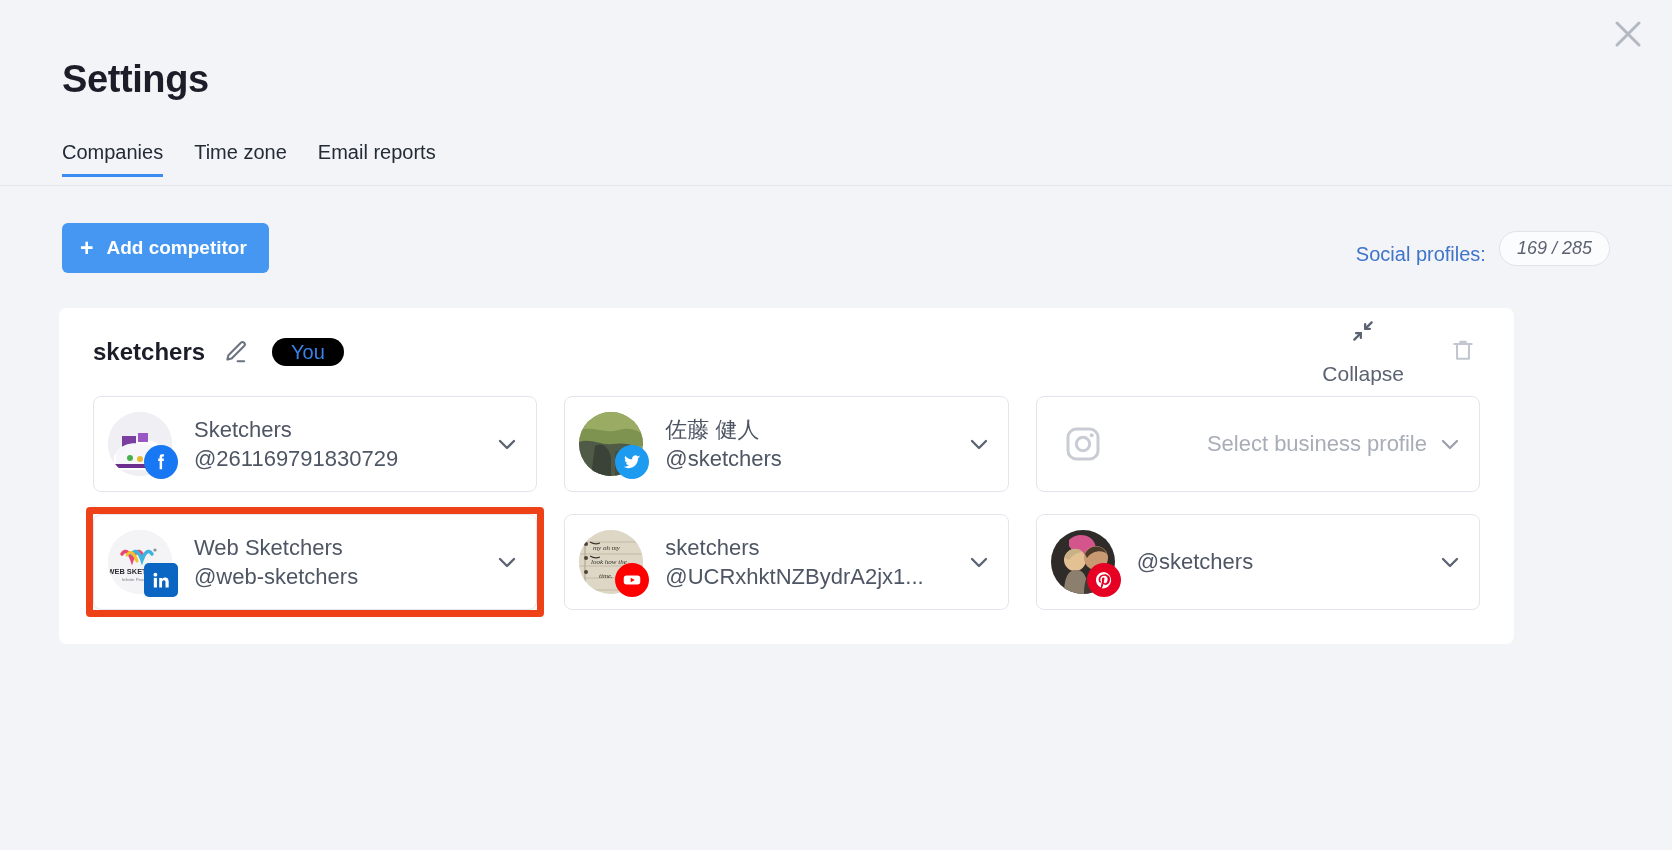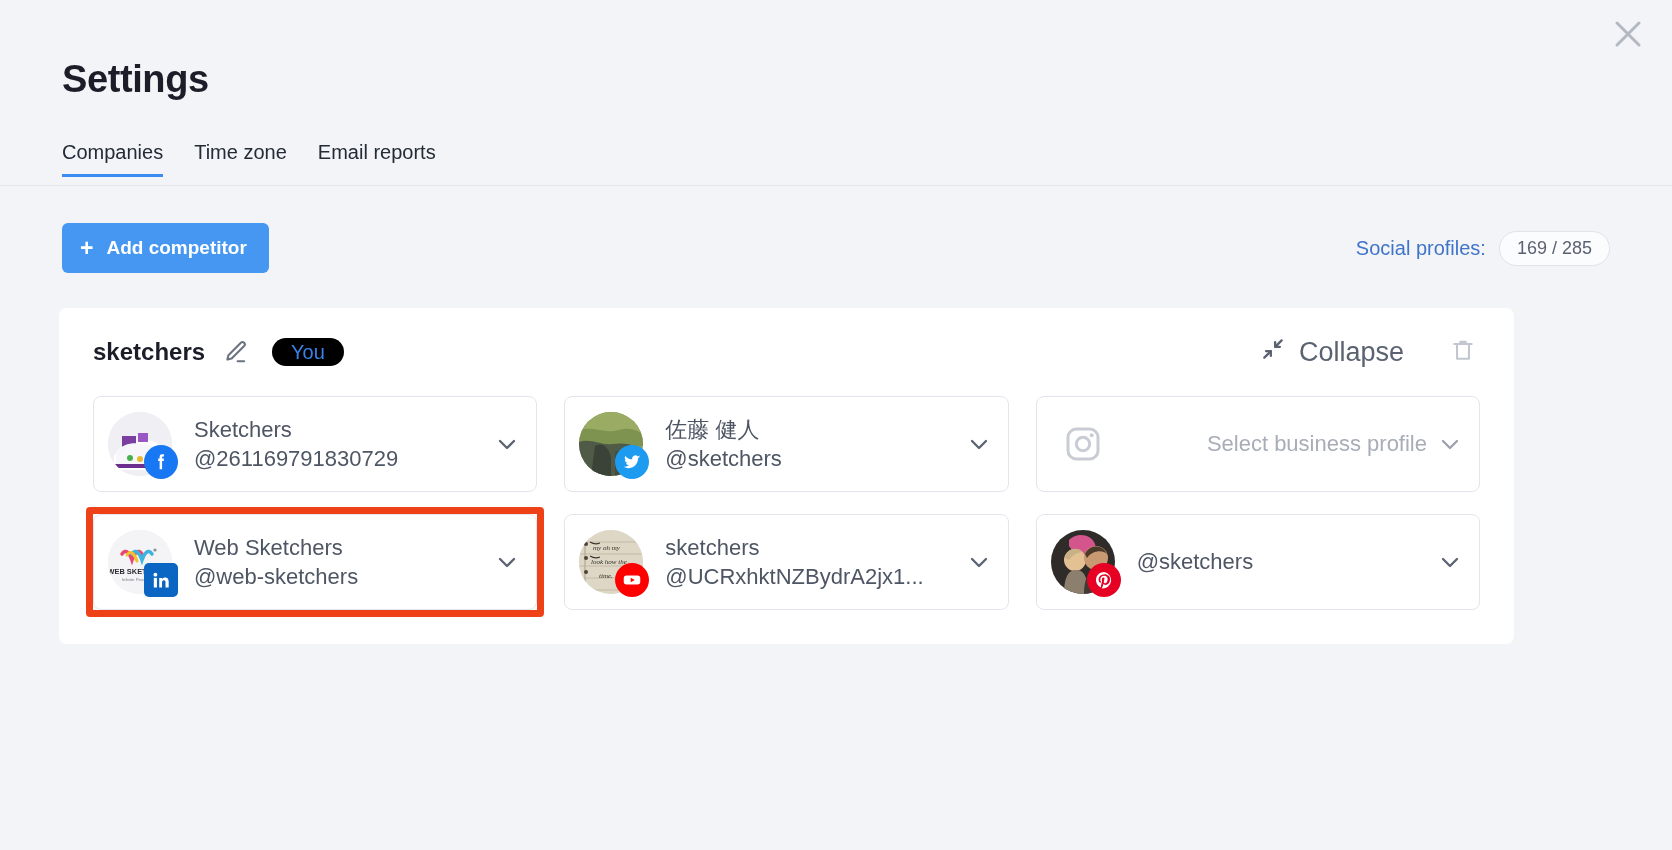--- a/index.html
+++ b/index.html
@@ -93,38 +93,39 @@
     font-family: "Liberation Sans", sans-serif;
     display: flex;
     align-items: center;
     gap: 13px;
     cursor: pointer;
   }
   .add-btn .plus { font-size: 23px; font-weight: bold; line-height: 1; }
 
   .social-wrap {
     display: flex;
-    align-items: center;
+    align-items: flex-end;
     gap: 13px;
   }
   .social-label {
     font-size: 20px;
     color: #3f74c9;
     cursor: pointer;
   }
   .social-badge {
     border: 1px solid #dfe3ea;
     background: #fbfcfd;
     border-radius: 18px;
     height: 35px;
     padding: 0 17px;
     display: flex;
     align-items: center;
     font-size: 18px;
     color: #5b6271;
+    font-style: italic;
   }
 
   
   .panel {
     position: absolute;
     left: 59px;
     top: 308px;
     width: 1455px;
     background: #fff;
     border-radius: 8px;
@@ -163,22 +164,23 @@
     display: flex;
     align-items: center;
     gap: 0;
   }
   .collapse-btn {
     display: flex;
     align-items: center;
     gap: 13px;
     cursor: pointer;
     color: #5b6271;
-    font-size: 27px;
+    font-size: 21px;
     padding-right: 42px;
+    flex-direction: column;
   }
   .trash-btn {
     width: 34px; height: 34px;
     display: flex; align-items: center; justify-content: center;
     cursor: pointer;
   }
 
   
   .grid {
     display: grid;

